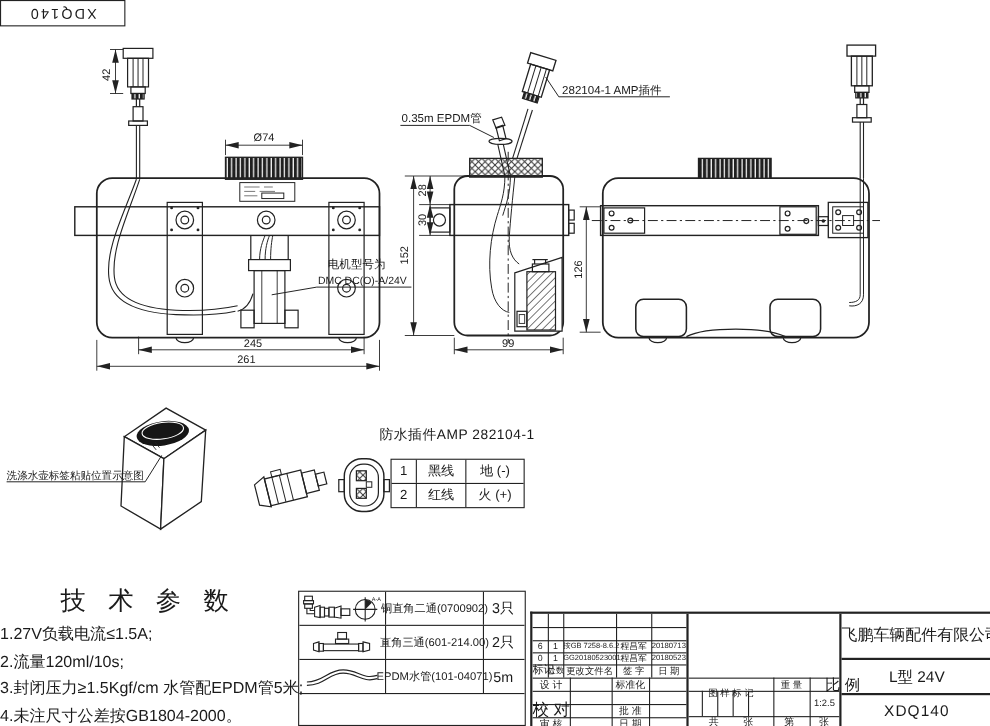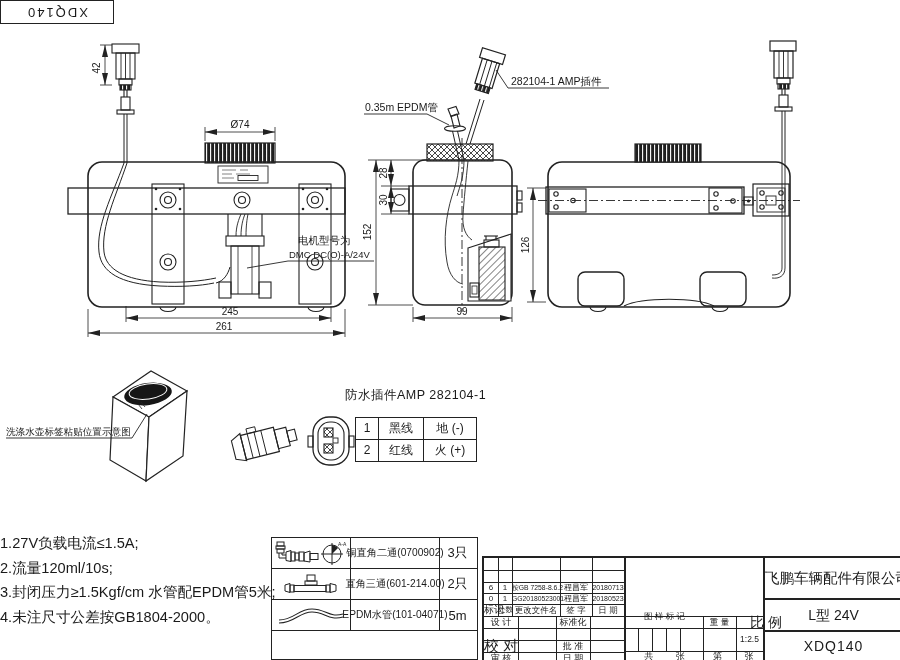--- a/index.html
+++ b/index.html
@@ -361,20 +361,21 @@
     <div class="c c3">地 (-)</div>
   </div>
   <div class="row">
     <div class="c c1">2</div>
     <div class="c c2">红线</div>
     <div class="c c3">火 (+)</div>
   </div>
 </div>
 
 <div id="tech" class="abs">
+  <div class="tp-title">技 术 参 数</div>
   <div class="tp-item">1.27V负载电流≤1.5A;</div>
   <div class="tp-item">2.流量120ml/10s;</div>
   <div class="tp-item">3.封闭压力≥1.5Kgf/cm 水管配EPDM管5米;</div>
   <div class="tp-item">4.未注尺寸公差按GB1804-2000。</div>
 </div>
 
 <div id="parts" class="abs">
   <div class="prow drow">
     <div class="pc pc1">
       <svg width="74" height="26" viewBox="0 0 74 26" fill="none" stroke="#222" stroke-width="1">
@@ -476,21 +477,21 @@
   <div class="tcell" style="left:76px;top:46px;width:32px;line-height:12px;font-size:8.5px">签 字</div>
   <div class="tcell" style="left:108px;top:46px;width:32px;line-height:12px;font-size:8.5px">日 期</div>
 
   <div class="tcell" style="left:0;top:58px;width:34px;line-height:12px;font-size:9px">设 计</div>
   <div class="tcell" style="left:72px;top:58px;width:34px;line-height:12px;font-size:9px">标准化</div>
   <div class="tcell" style="left:0;top:82px;width:34px;line-height:12px;font-size:15px">校 对</div>
   <div class="tcell" style="left:72px;top:82px;width:34px;line-height:12px;font-size:9px">批 准</div>
   <div class="tcell" style="left:0;top:94px;width:34px;line-height:12px;font-size:9px">审 核</div>
   <div class="tcell" style="left:72px;top:94px;width:34px;line-height:12px;font-size:9px">日 期</div>
 
-  <div class="tcell" style="left:142px;top:52px;width:77px;line-height:12px;font-size:8.5px">图 样 标 记</div>
+  <div class="tcell" style="left:142px;top:66px;width:77px;line-height:12px;font-size:8.5px">图 样 标 记</div>
   <div class="tcell" style="left:219px;top:58px;width:33px;line-height:12px;font-size:8.5px">重 量</div>
   <div class="tcell" style="left:266px;top:58px;width:27px;line-height:12px;font-size:14px">比 例</div>
   <div class="tcell" style="left:252px;top:70px;width:27px;line-height:23px;font-size:8.5px">1:2.5</div>
   <div class="tcell" style="left:142px;top:93px;width:77px;line-height:11px;font-size:9px;letter-spacing:10px;text-indent:10px">共  张</div>
   <div class="tcell" style="left:219px;top:93px;width:60px;line-height:11px;font-size:9px;letter-spacing:10px;text-indent:10px">第  张</div>
 
   <div class="tcell" style="left:281px;top:0;width:137px;line-height:40px;font-size:14.5px">飞鹏车辆配件有限公司</div>
   <div class="tcell" style="left:281px;top:42px;width:137px;line-height:30px;font-size:14px">L型 24V</div>
   <div class="tcell" style="left:281px;top:74px;width:137px;line-height:28px;font-size:14px;letter-spacing:1px">XDQ140</div>
 </div>

